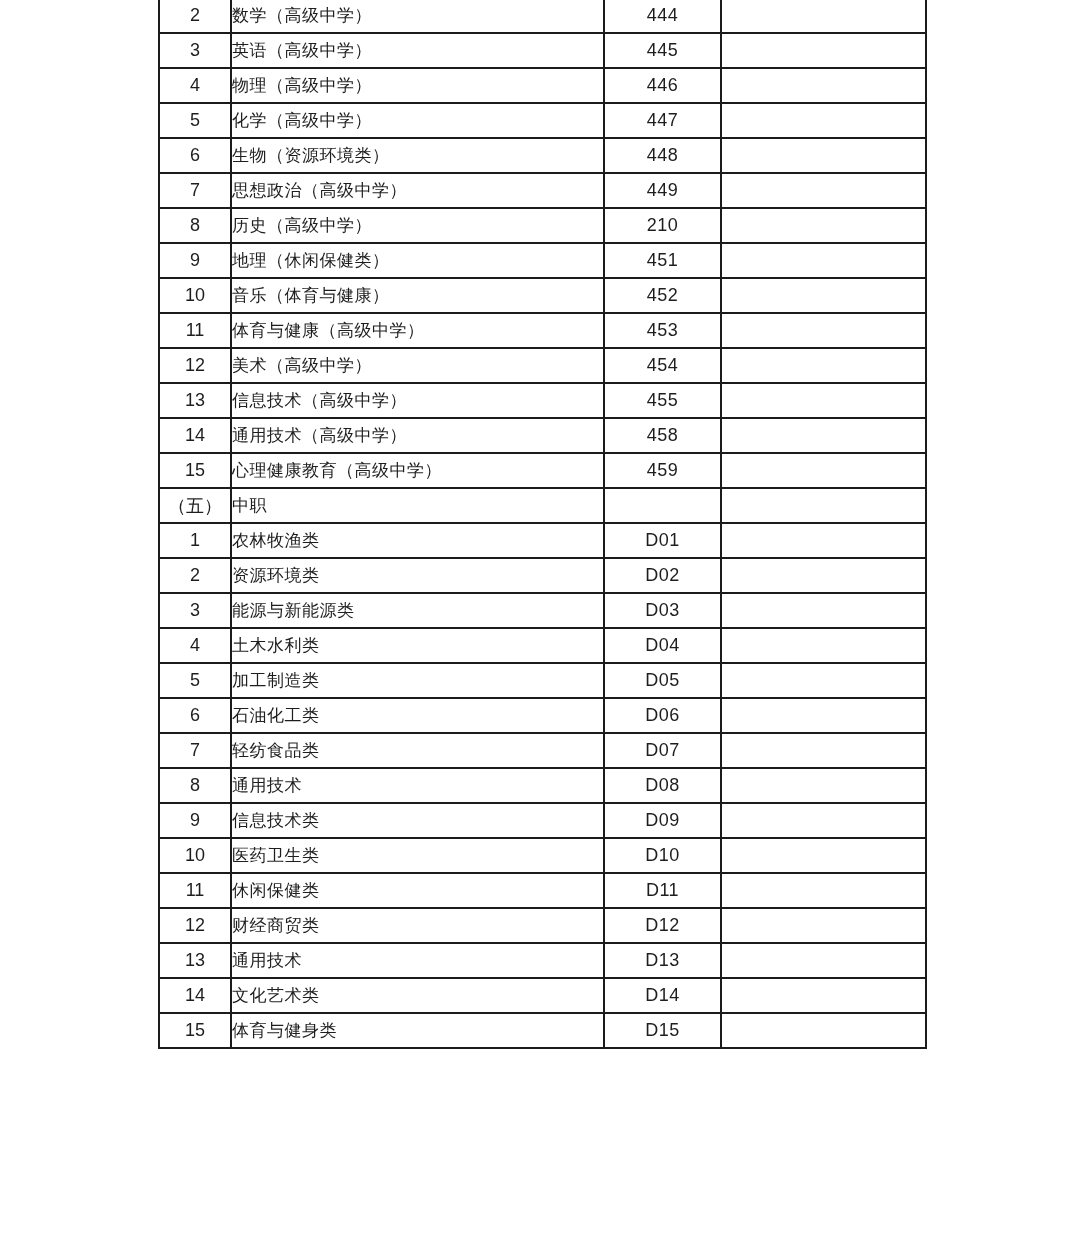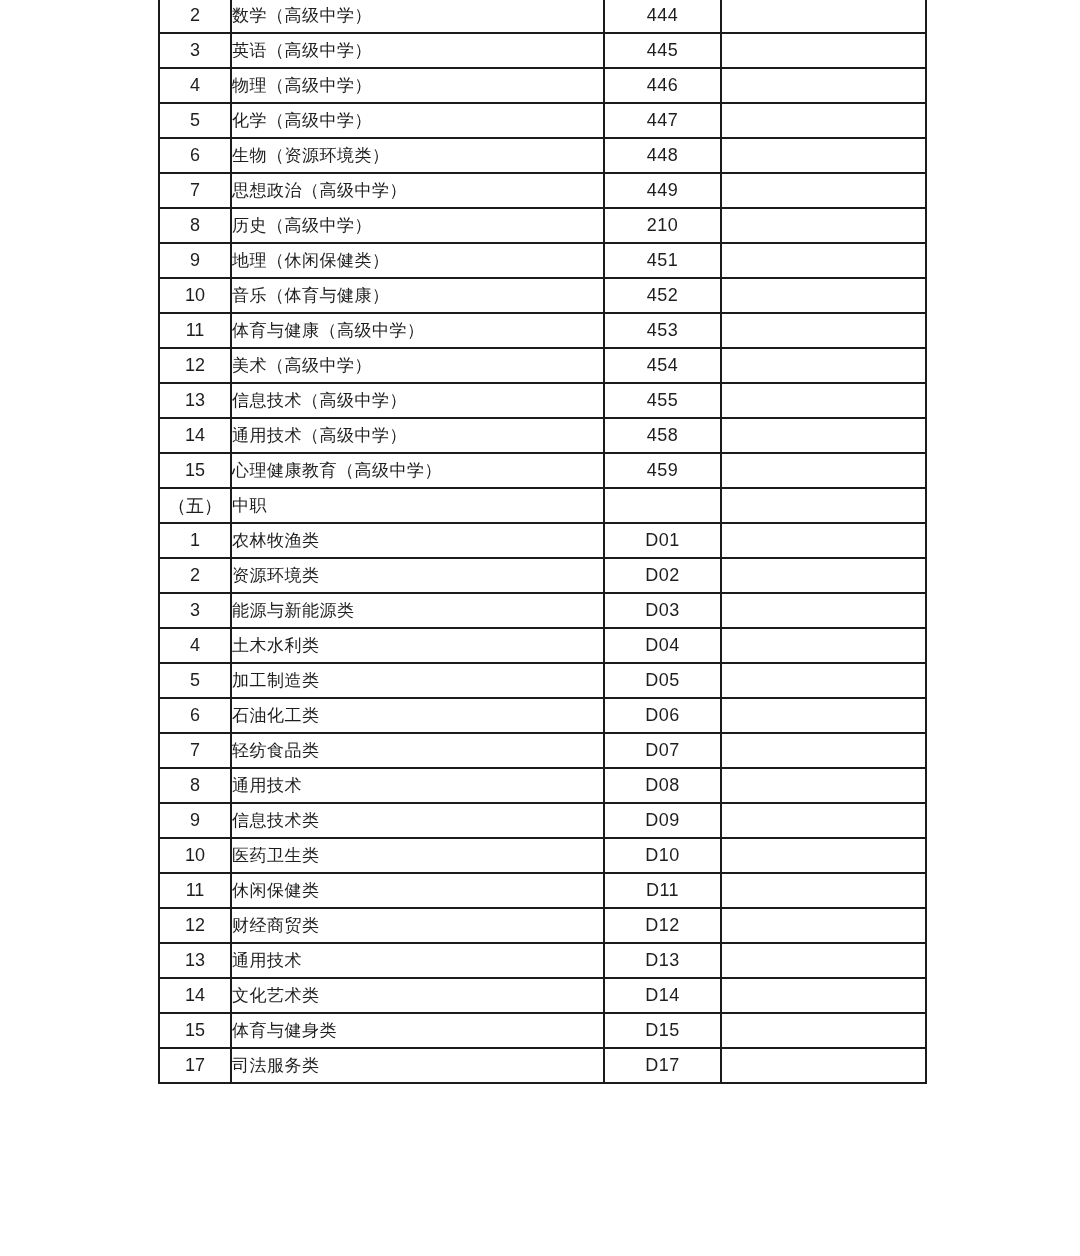--- a/index.html
+++ b/index.html
@@ -233,21 +233,15 @@
           <td class="col-name">文化艺术类</td>
           <td class="col-code">D14</td>
           <td class="col-blank"></td>
         </tr>
         <tr>
           <td class="col-num">15</td>
           <td class="col-name">体育与健身类</td>
           <td class="col-code">D15</td>
           <td class="col-blank"></td>
         </tr>
-        <tr>
-          <td class="col-num">17</td>
-          <td class="col-name">司法服务类</td>
-          <td class="col-code">D17</td>
-          <td class="col-blank"></td>
-        </tr>
       </tbody>
   </table>
 </div>
 
 </body></html>

